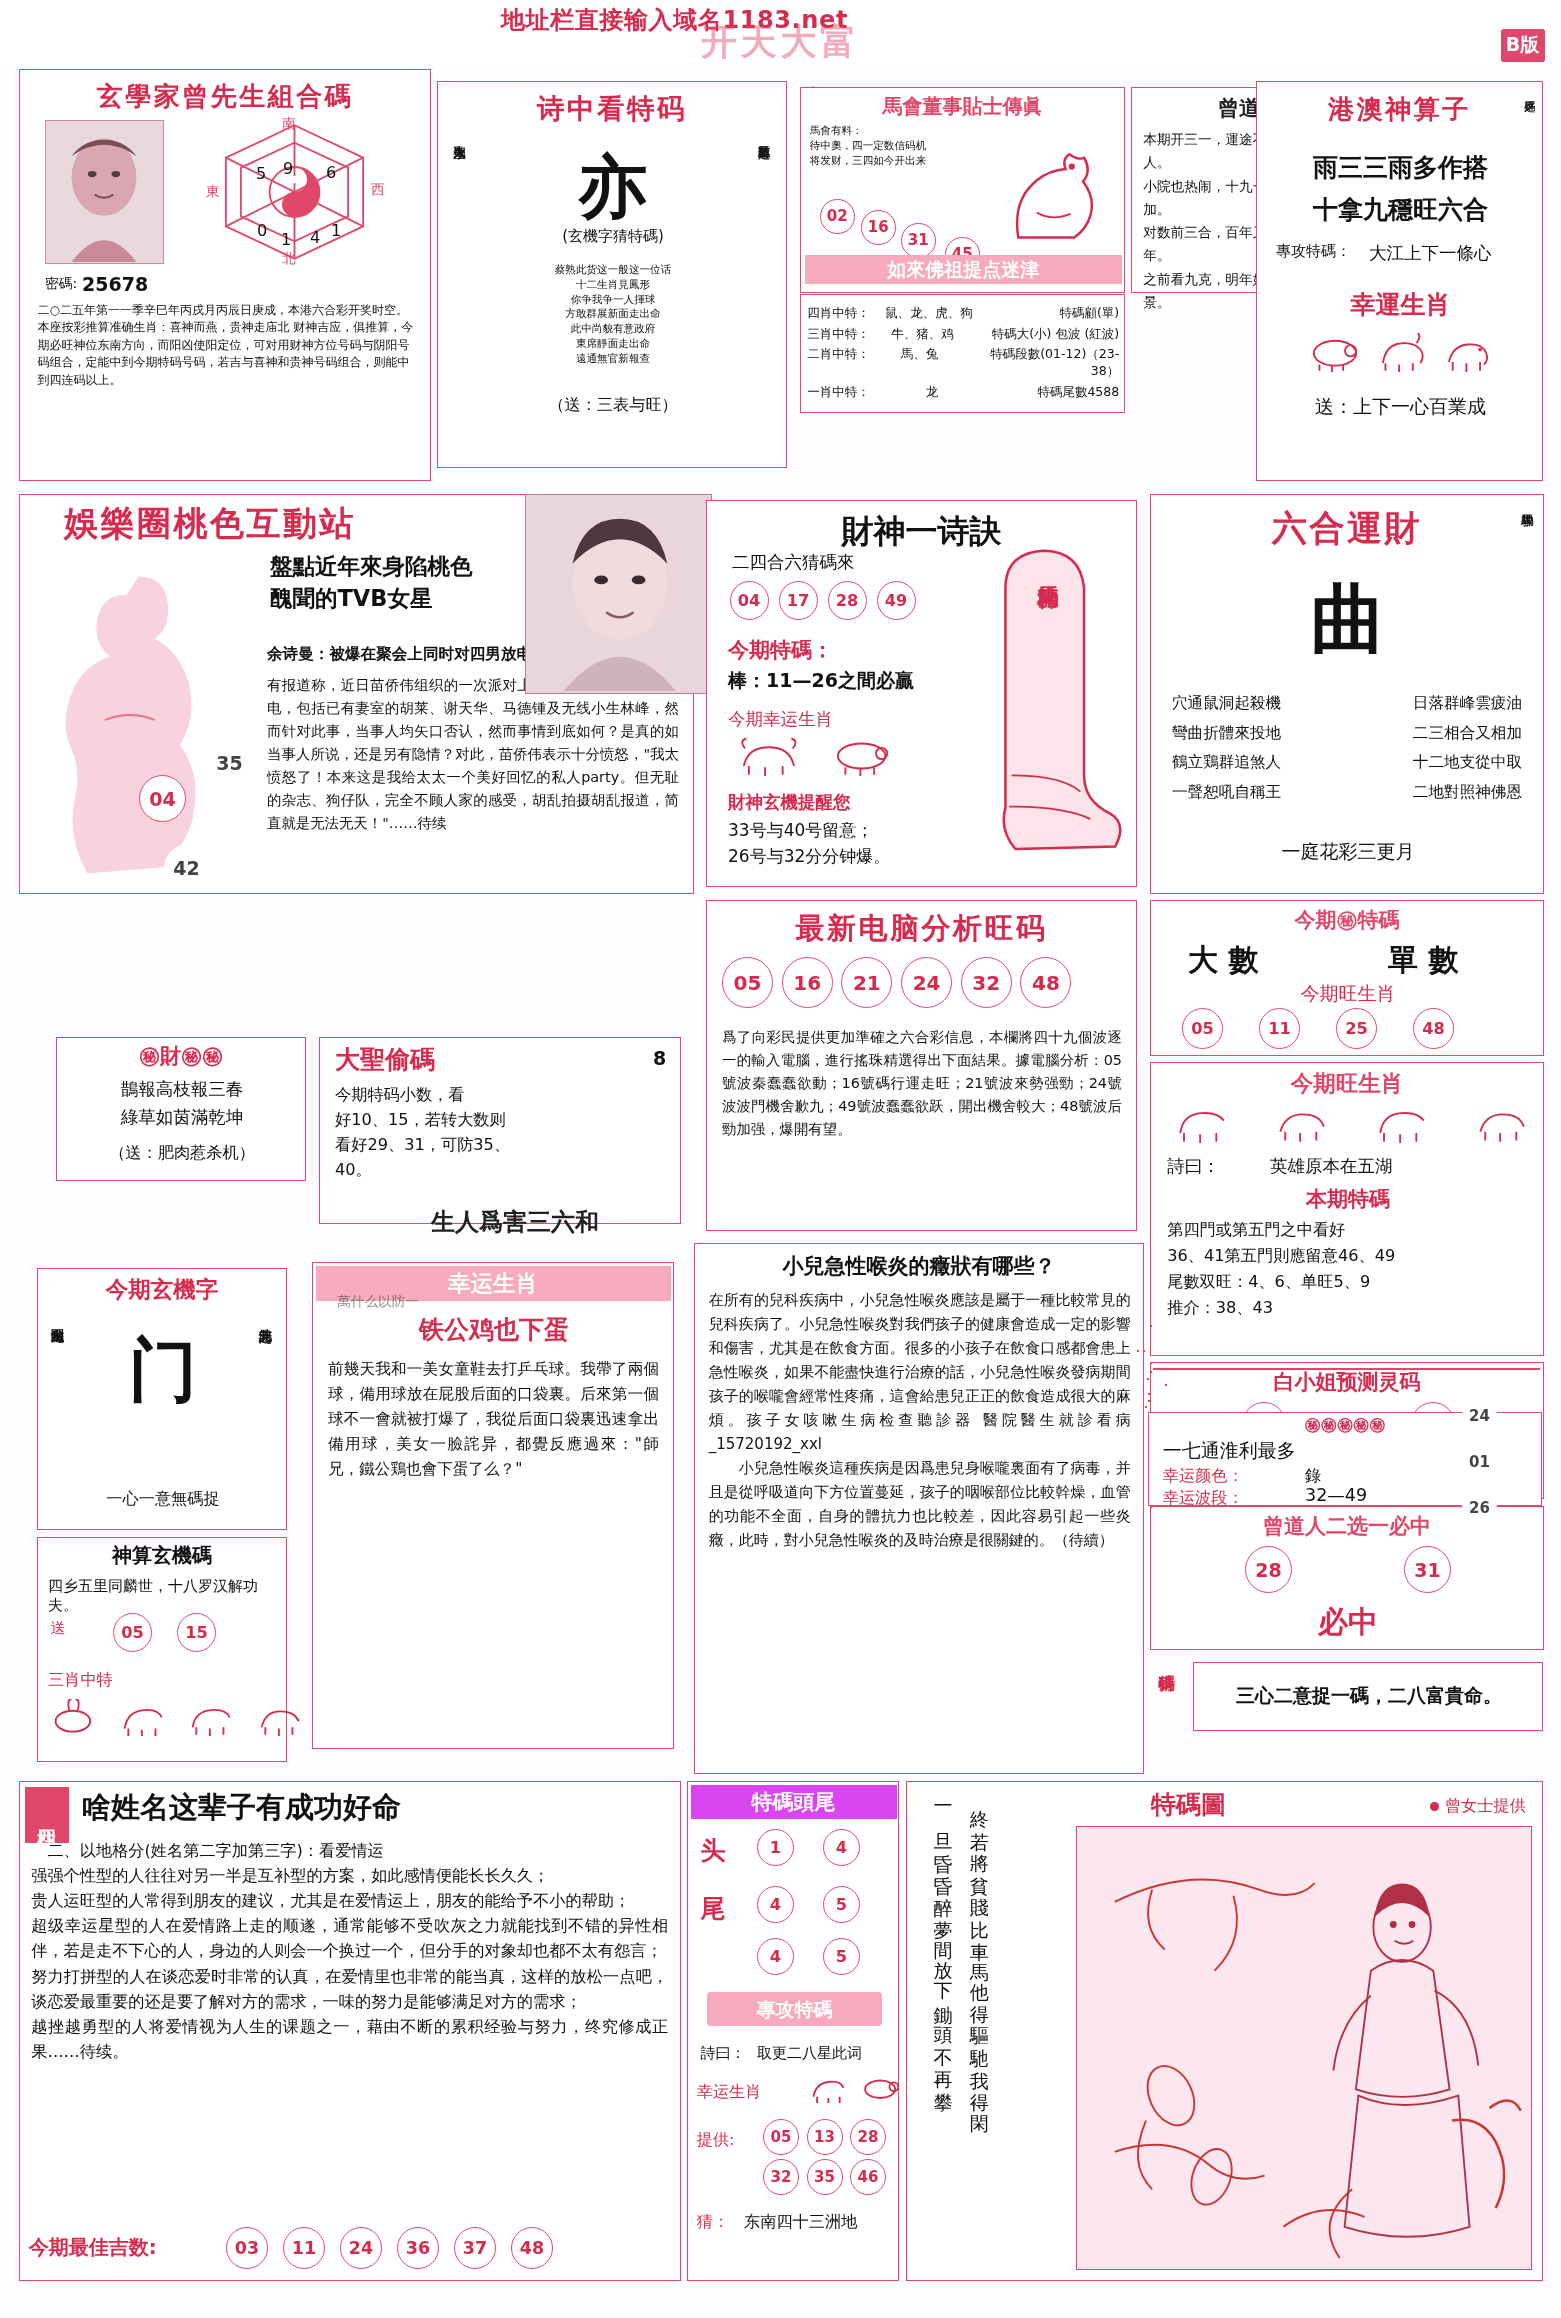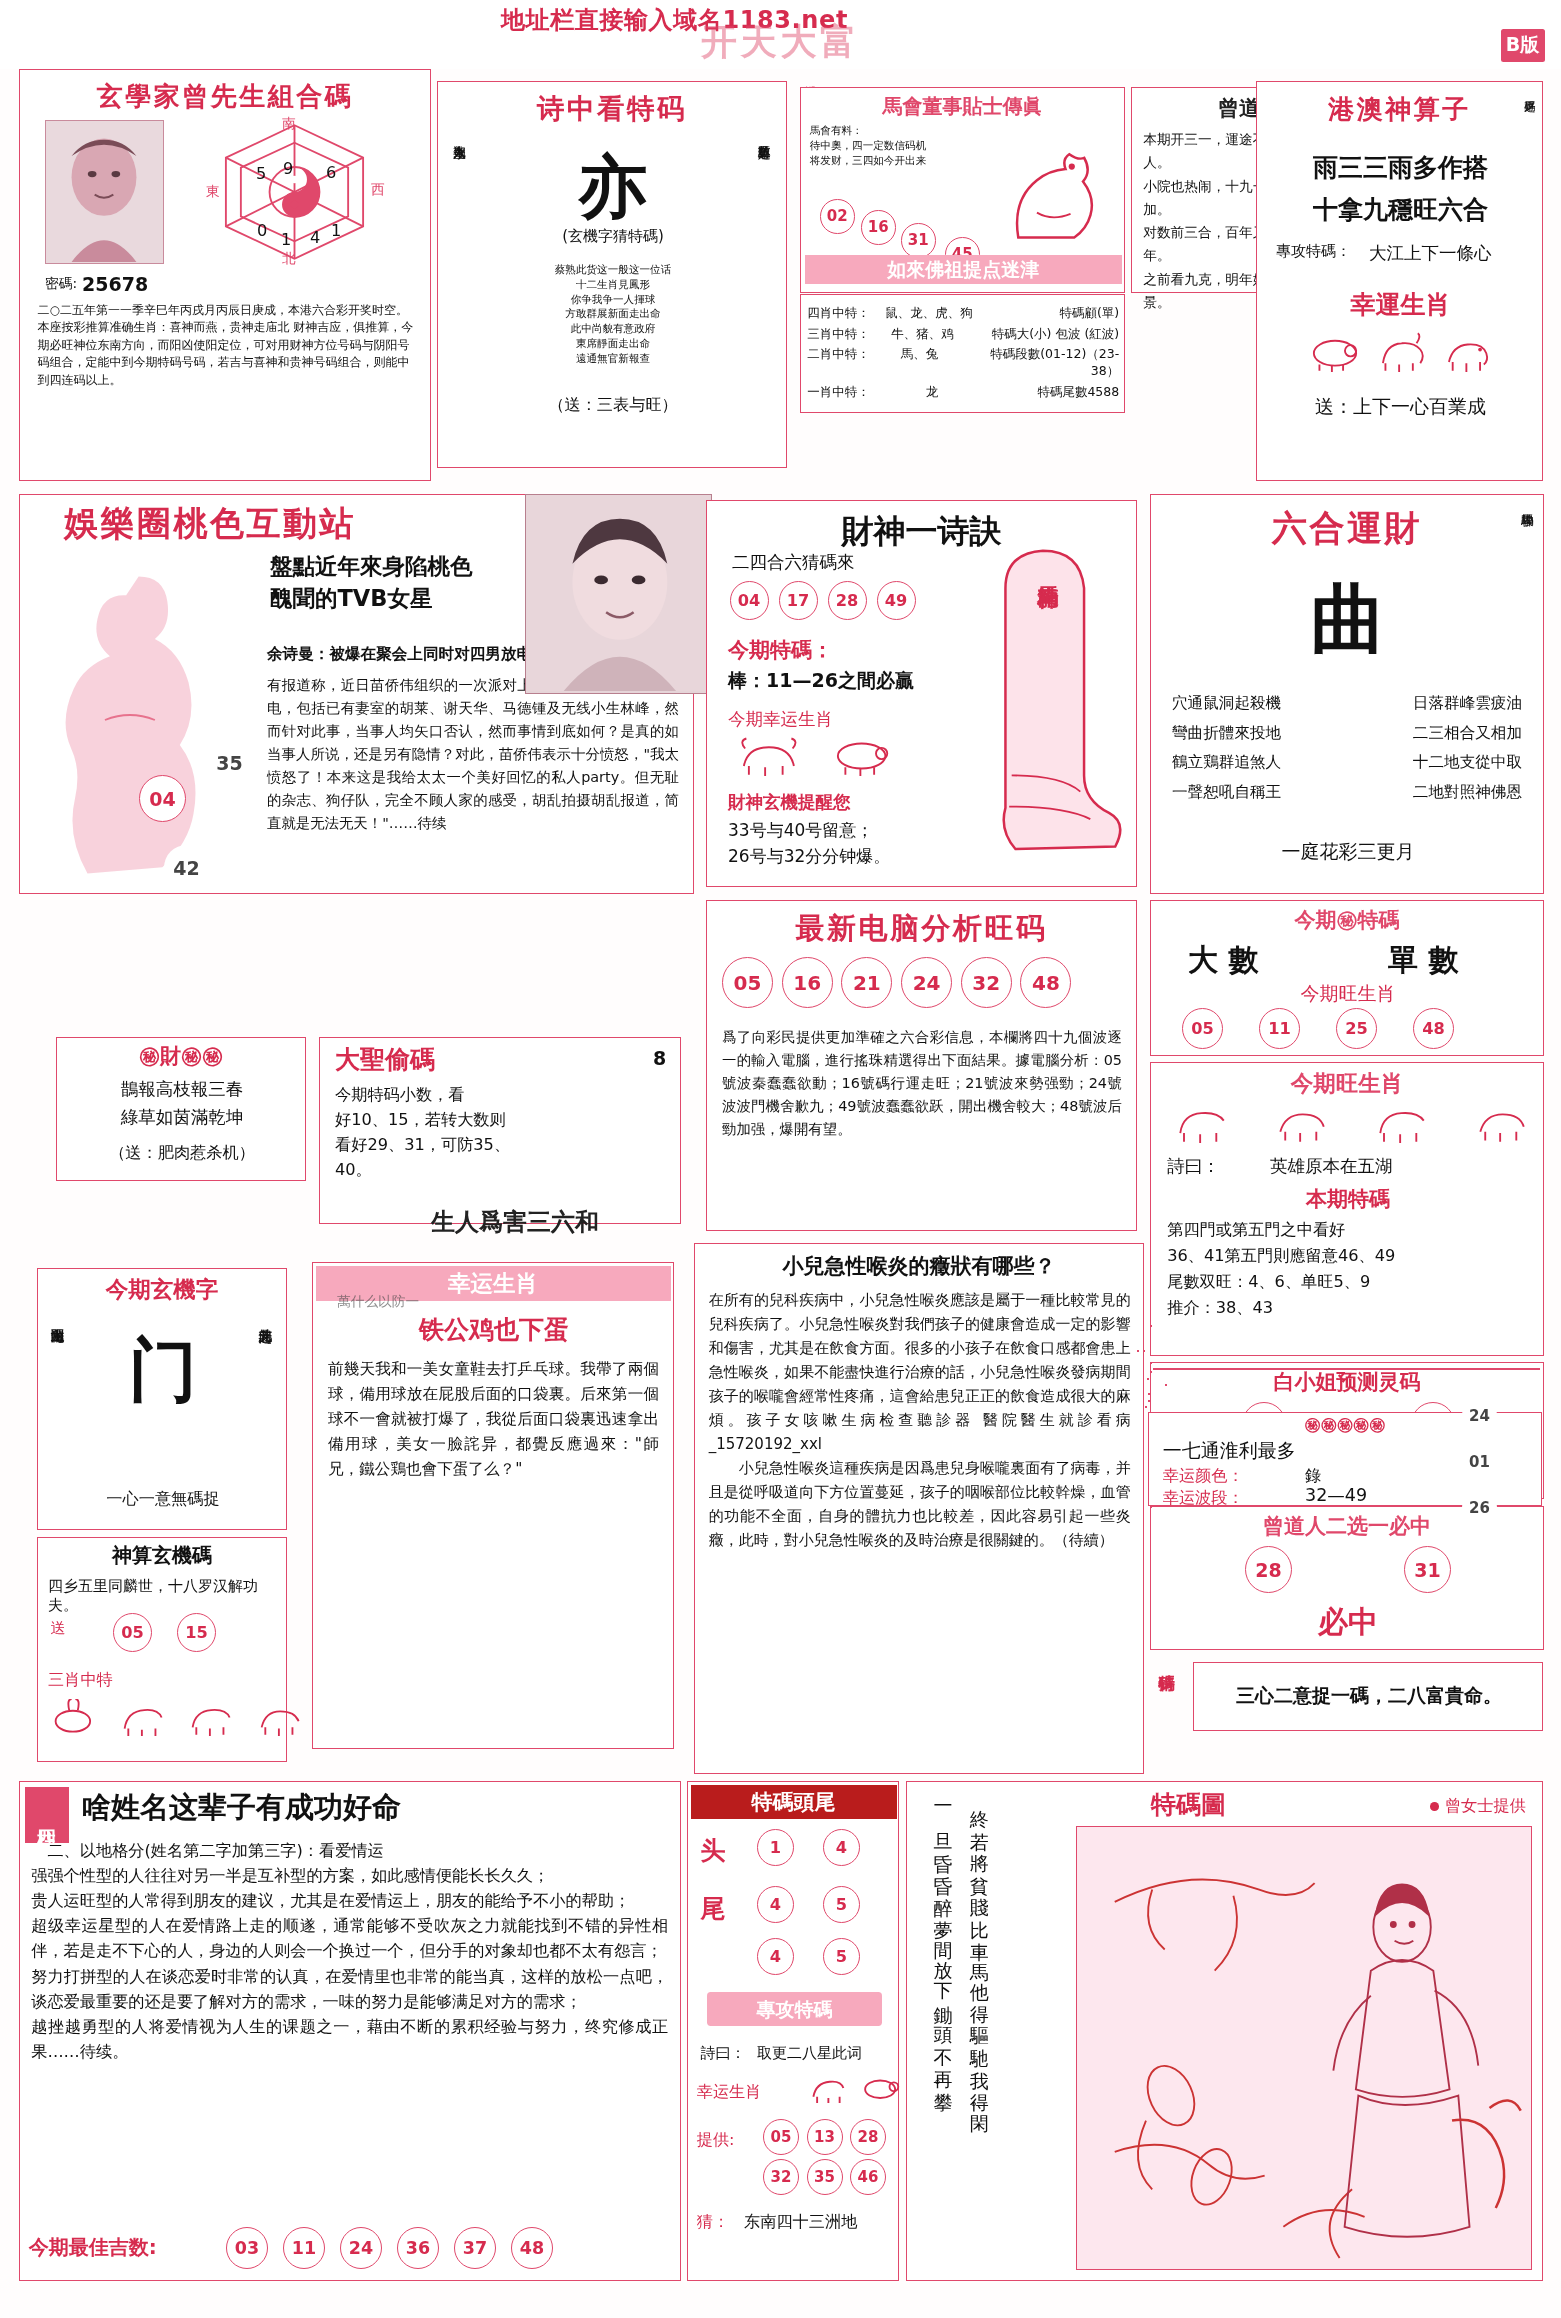--- a/index.html
+++ b/index.html
@@ -462,21 +462,21 @@
       <span class="ball" style="width:40px;height:40px;font-size:17.5px;">03</span>
       <span class="ball" style="width:40px;height:40px;font-size:17.5px;">11</span>
       <span class="ball" style="width:40px;height:40px;font-size:17.5px;">24</span>
       <span class="ball" style="width:40px;height:40px;font-size:17.5px;">36</span>
       <span class="ball" style="width:40px;height:40px;font-size:17.5px;">37</span>
       <span class="ball" style="width:40px;height:40px;font-size:17.5px;">48</span>
     </div>
   </div>
 
   <div class="box bd" style="left:687px;top:1781px;width:212px;height:500px;background:#fff;">
-    <div class="box" style="left:2.5px;top:2.5px;width:206px;height:34px;background:#b91c1c;">
+    <div class="box" style="left:2.5px;top:2.5px;width:206px;height:34px;background:#d946ef;">
       <div class="ttl" style="color:#fff;font-size:21px;line-height:34px;">特碼頭尾</div>
     </div>
     <div style="position:absolute;left:12.5px;top:52px;font-size:25px;font-weight:bold;color:#d62b4e;">头</div>
     <div style="position:absolute;left:69px;top:47px;display:flex;gap:29px;">
       <span class="ball" style="width:35px;height:35px;font-size:16.2px;">1</span>
       <span class="ball" style="width:35px;height:35px;font-size:16.2px;">4</span>
     </div>
     <div style="position:absolute;left:12.5px;top:110px;font-size:25px;font-weight:bold;color:#d62b4e;">尾</div>
     <div style="position:absolute;left:69px;top:104px;display:flex;gap:29px;">
       <span class="ball" style="width:35px;height:35px;font-size:16.2px;">4</span>

